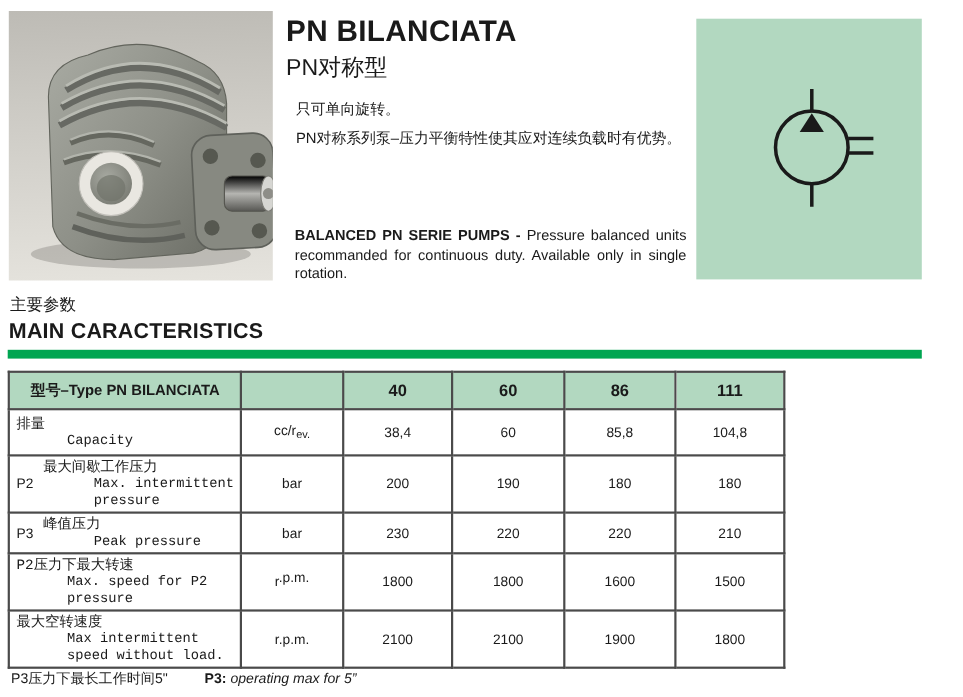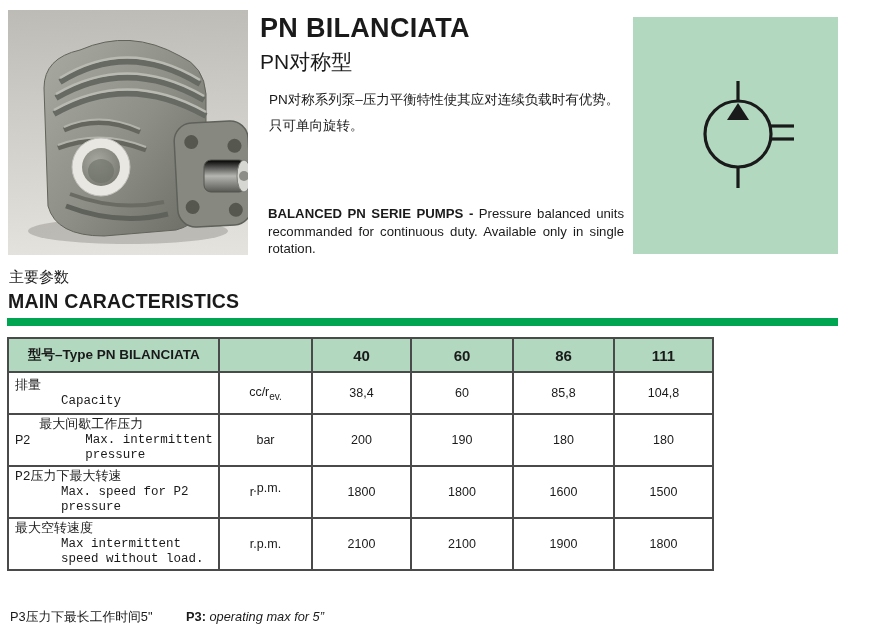--- a/index.html
+++ b/index.html
@@ -109,22 +109,22 @@
       <circle cx="93" cy="157" r="29" fill="#e9e7e1" stroke="#c2c0ba" stroke-width="1"></circle>
       <circle cx="93" cy="157" r="19" fill="url(#pg-hole)"></circle>
       <ellipse cx="93" cy="161" rx="13" ry="12" fill="#6f7169" opacity="0.65"></ellipse>
     </svg>
   </div>
 
   <div class="title-block">
     <div class="title">PN BILANCIATA</div>
     <div class="subtitle">PN对称型</div>
     <div class="desc-cn">
+      <div>只可单向旋转。</div>
       <div>PN对称系列泵–压力平衡特性使其应对连续负载时有优势。</div>
-      <div>只可单向旋转。</div>
     </div>
   </div>
   <div class="desc-en"><span class="lead">BALANCED PN SERIE PUMPS - </span><span>Pressure balanced units recommanded for continuous duty. Available only in single rotation.</span></div>
 
   <div class="symbol-box" id="symbol-box" style="background: rgb(178, 216, 192);">
     <svg viewBox="0 0 235 237" width="235" height="237">
       <g stroke="#1a1a1a" stroke-width="3.2" fill="none">
         <circle cx="105" cy="117" r="33"></circle>
         <line x1="105" y1="64" x2="105" y2="85"></line>
         <line x1="105" y1="150" x2="105" y2="171"></line>
@@ -186,20 +186,36 @@
           </td>
           <td class="unit-cell"><span>bar</span></td>
           <td class="val-cell">200</td>
           <td class="val-cell">190</td>
           <td class="val-cell">180</td>
           <td class="val-cell">180</td>
         </tr>
         <tr>
           <td class="label-cell">
             <div class="label-wrap">
+              <span class="prefix">P3</span>
+              <span class="label-col">
+                <span class="cn">峰值压力</span>
+                <span class="en">Peak pressure</span>
+              </span>
+            </div>
+          </td>
+          <td class="unit-cell"><span>bar</span></td>
+          <td class="val-cell">230</td>
+          <td class="val-cell">220</td>
+          <td class="val-cell">220</td>
+          <td class="val-cell">210</td>
+        </tr>
+        <tr>
+          <td class="label-cell">
+            <div class="label-wrap">
               <span class="label-col">
                 <span class="cn">P2压力下最大转速</span>
                 <span class="en">Max. speed for P2 pressure</span>
               </span>
             </div>
           </td>
           <td class="unit-cell"><span>r</span><span class="unit-raise">.p.m.</span></td>
           <td class="val-cell">1800</td>
           <td class="val-cell">1800</td>
           <td class="val-cell">1600</td>

